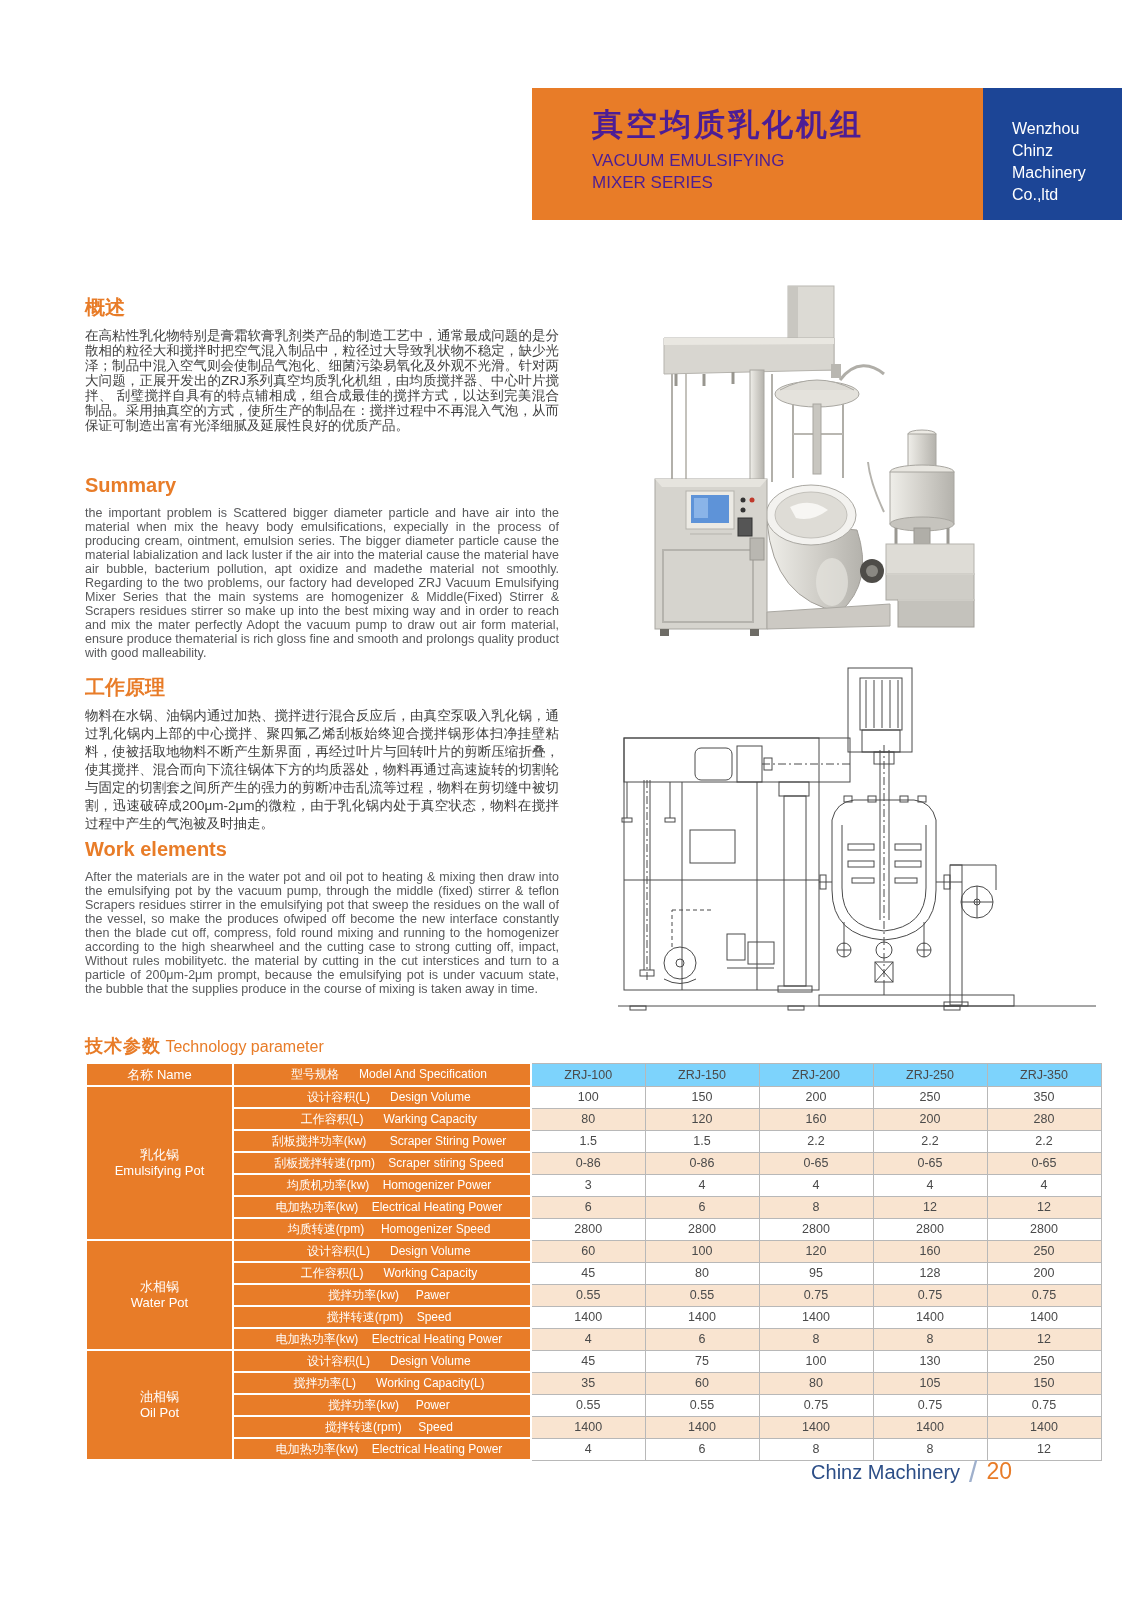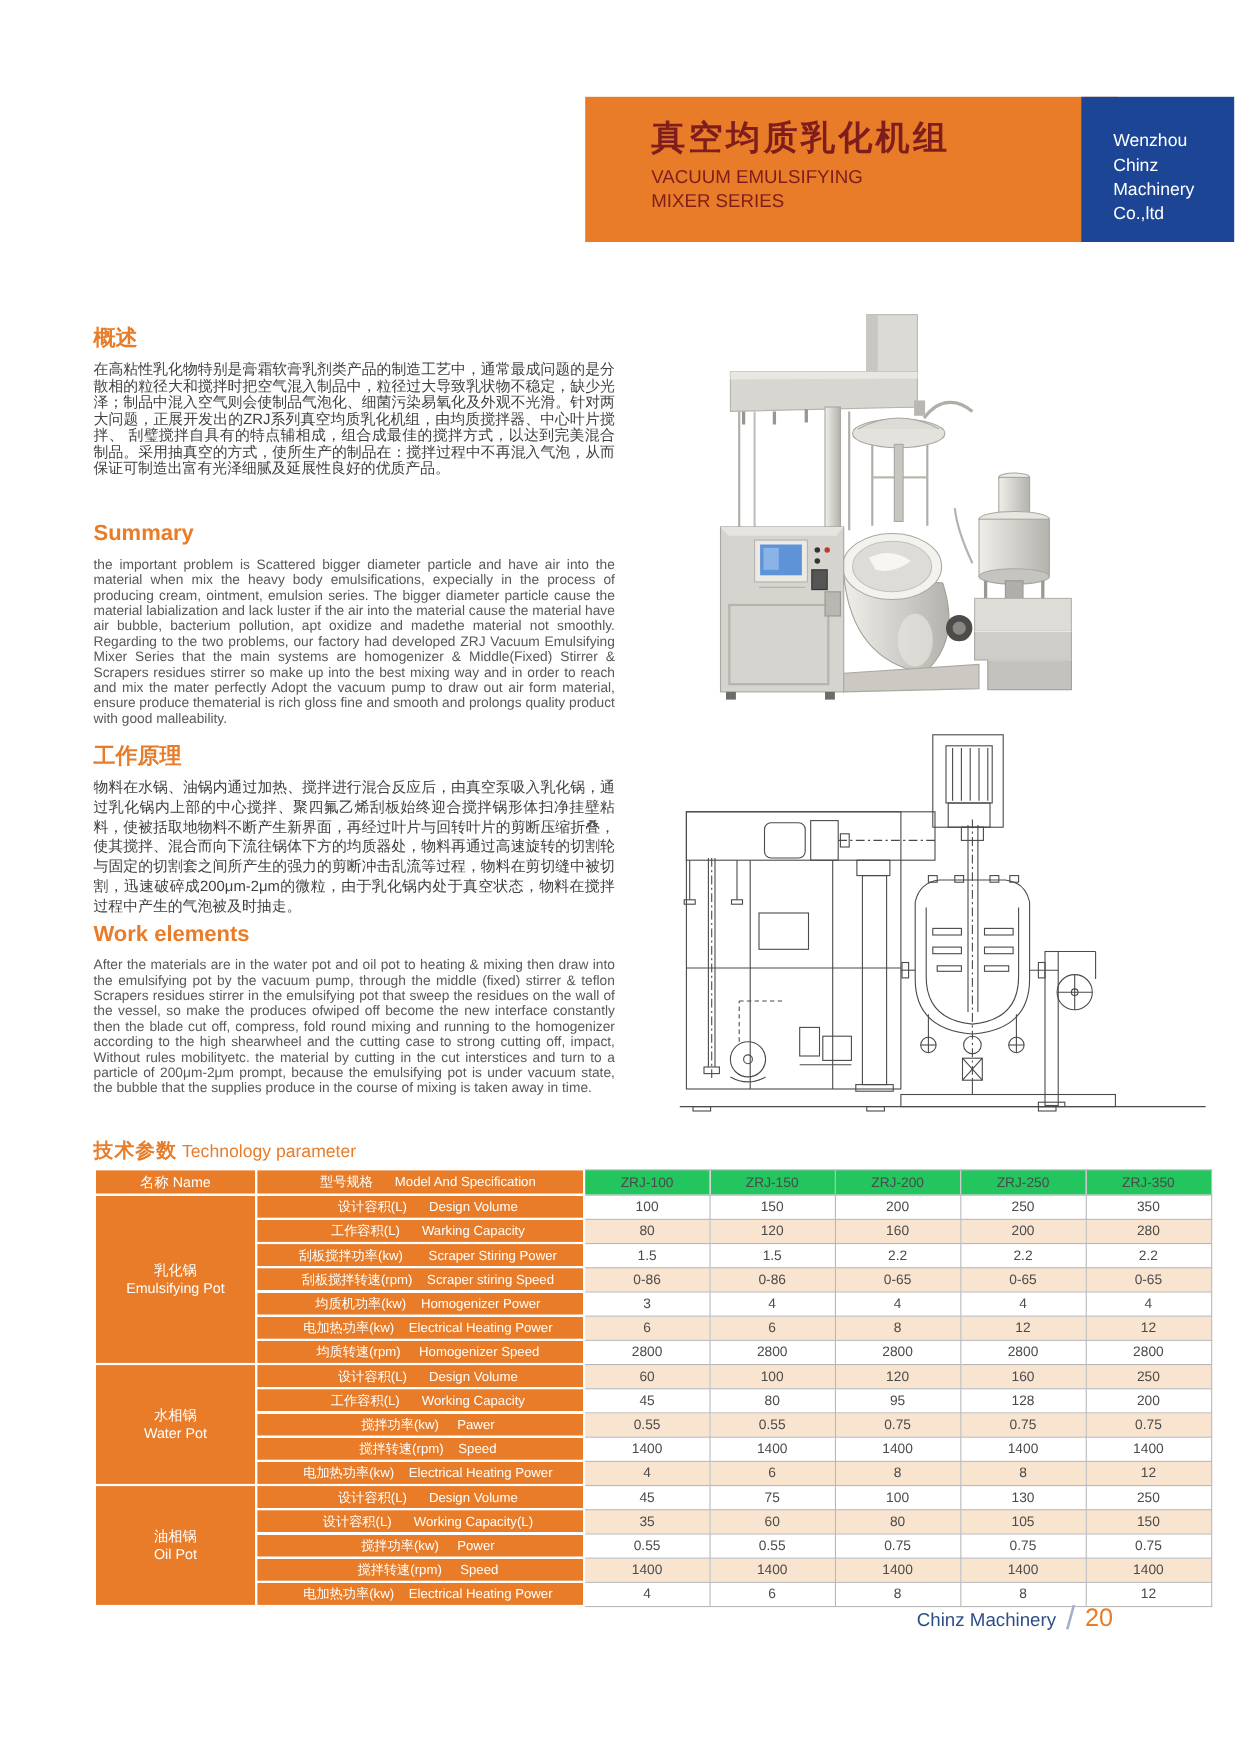--- a/index.html
+++ b/index.html
@@ -1,20 +1,20 @@
 <!DOCTYPE html>
 <html><head>
 <meta charset="utf-8">
 <style>
   html,body{margin:0;padding:0;background:#e8e8e8;}
   .page{position:relative;width:1132px;height:1600px;background:#ffffff;margin:0 auto;
         font-family:"Liberation Sans",sans-serif;overflow:hidden;}
   
   .hdr-orange{position:absolute;left:532px;top:88px;width:484px;height:132px;background:#E87C28;
-              color:#7f1d1d;box-sizing:border-box;padding:20px 0 0 60px;}
+              color:#4c1d95;box-sizing:border-box;padding:20px 0 0 60px;}
   .hdr-title-zh{font-size:31px;font-weight:bold;letter-spacing:3px;line-height:34px;}
   .hdr-title-en{font-size:17px;line-height:22px;margin-top:8px;}
   .hdr-blue{position:absolute;left:983px;top:88px;width:139px;height:132px;background:#1C4596;
             color:#fff;box-sizing:border-box;padding:30px 0 0 29px;font-size:16px;line-height:22px;}
   
   .hd{position:absolute;left:85px;color:#E87C28;font-size:20px;font-weight:bold;margin:0;}
   .bd{position:absolute;left:85px;width:474px;margin:0;text-align:justify;}
   .bd.zh{color:#3f3f3f;font-size:13.5px;}
   .bd.en{color:#58595b;font-size:12.5px;line-height:14px;}
   
@@ -22,29 +22,29 @@
   .tp-zh{font-size:18px;font-weight:bold;letter-spacing:1px;}
   .tp-en{font-size:16px;}
   
   .ttable{position:absolute;left:85px;top:1062px;border-collapse:collapse;table-layout:fixed;width:1015px;}
   .ttable td{height:20px;padding:0;font-size:12px;overflow:hidden;}
   .ttable tr:first-child td{height:21px;}
   .ttable td.o{background:#E87C28;color:#fff;border:2px solid #fff;}
   .ttable td.o.c{text-align:center;font-size:13px;}
   .ttable td.o.l{text-align:center;padding-left:14px;white-space:pre;}
   .ttable td.o.name{text-align:center;font-size:13px;line-height:16px;}
-  .ttable td.m{background:#22c55e;border:1px solid #b8b8b8;text-align:center;color:#4a4a4a;font-size:12.5px;}
+  .ttable td.m{background:#7dd3fc;border:1px solid #b8b8b8;text-align:center;color:#4a4a4a;font-size:12.5px;}
   .ttable td.d{background:#fff;border:1px solid #b8b8b8;text-align:center;color:#4a4a4a;font-size:12.5px;}
   .ttable td.d.alt{background:#F9E4D0;}
   
   .img-photo{position:absolute;left:600px;top:282px;width:500px;height:360px;}
   .img-draw{position:absolute;left:592px;top:650px;width:520px;height:380px;}
   
   .footer{position:absolute;top:1452px;right:120px;display:flex;align-items:baseline;gap:9px;}
-  .fbrand{color:#2C4E87;font-size:17px;}
+  .fbrand{color:#2C4E87;font-size:20px;}
   .fslash{color:#9FB0CC;font-size:30px;font-weight:300;position:relative;top:3px;}
   .fpage{color:#E87C28;font-size:23px;}
 </style>
 </head>
 <body>
 
 <div class="page">
 
   <div class="hdr-orange">
     <div class="hdr-title-zh">真空均质乳化机组</div>
@@ -395,21 +395,21 @@
             <div>Oil Pot</div>
           </td>
           <td class="o l">设计容积(L)      Design Volume</td>
           <td class="d">45</td>
           <td class="d">75</td>
           <td class="d">100</td>
           <td class="d">130</td>
           <td class="d">250</td>
         </tr>
         <tr>
-          <td class="o l">设计容积(L)      Working Capacity(L)</td>
+          <td class="o l">搅拌功率(L)      Working Capacity(L)</td>
           <td class="d alt">35</td>
           <td class="d alt">60</td>
           <td class="d alt">80</td>
           <td class="d alt">105</td>
           <td class="d alt">150</td>
         </tr>
         <tr>
           <td class="o l">搅拌功率(kw)     Power</td>
           <td class="d">0.55</td>
           <td class="d">0.55</td>

